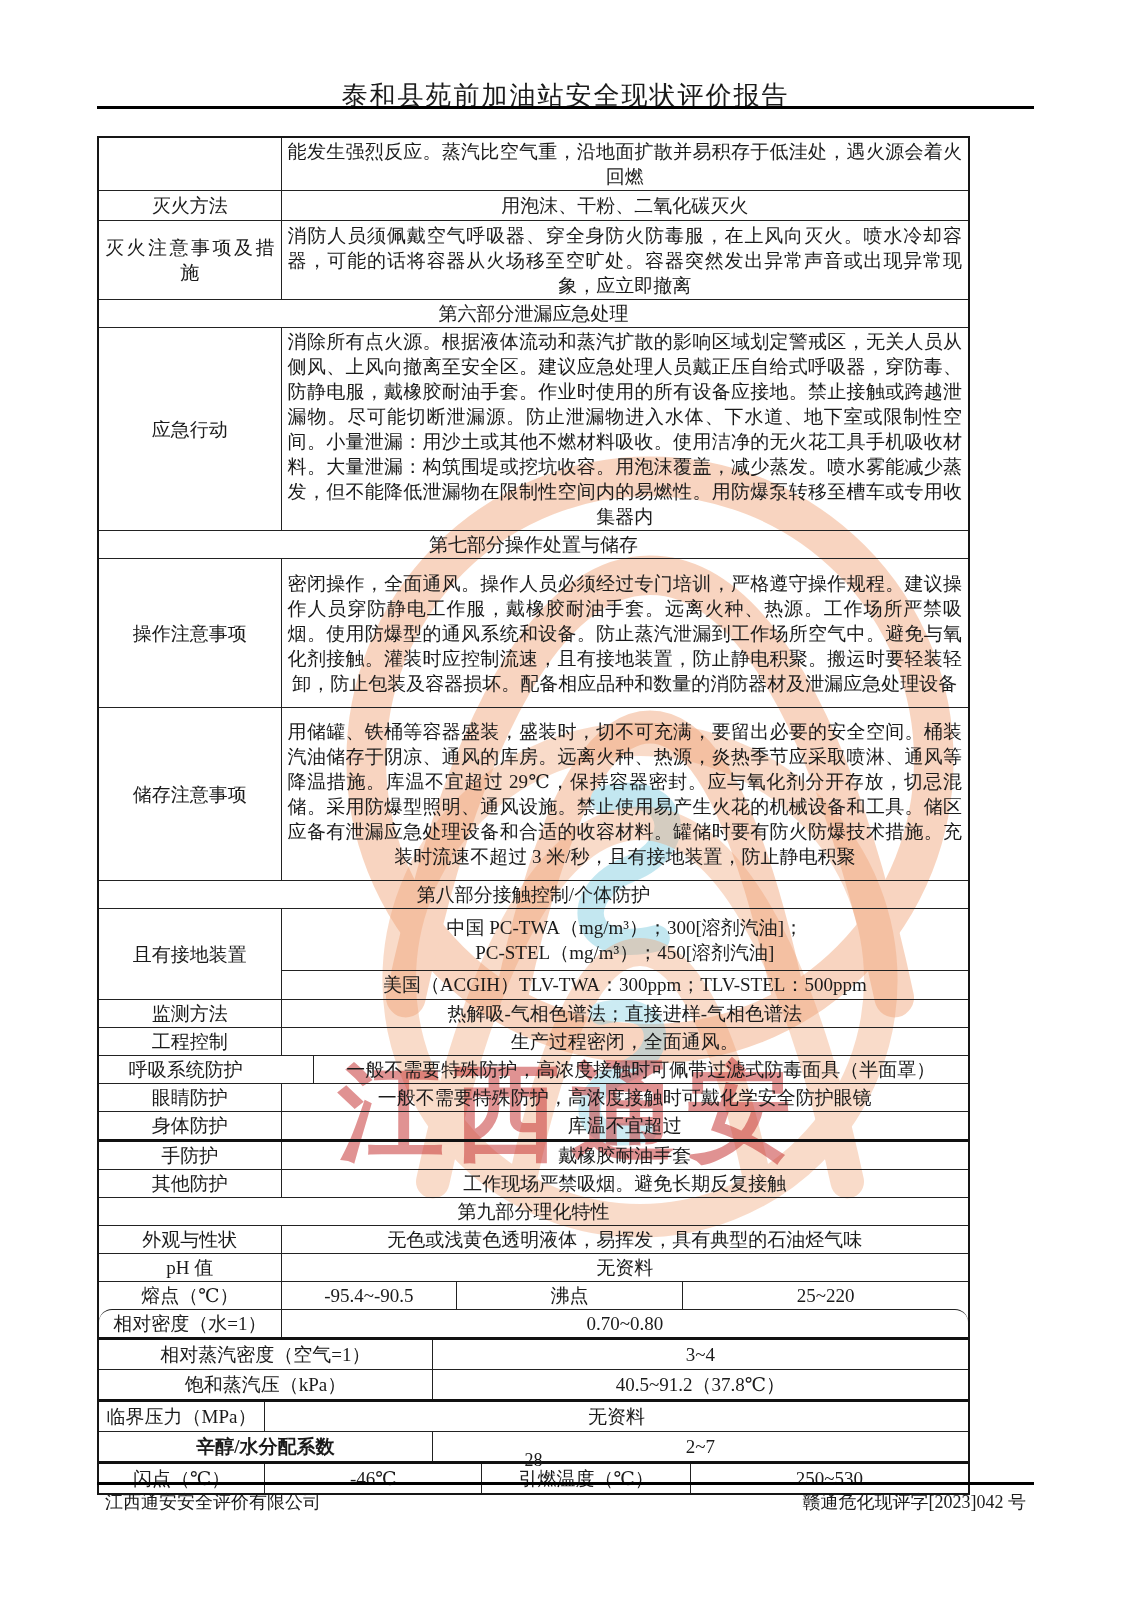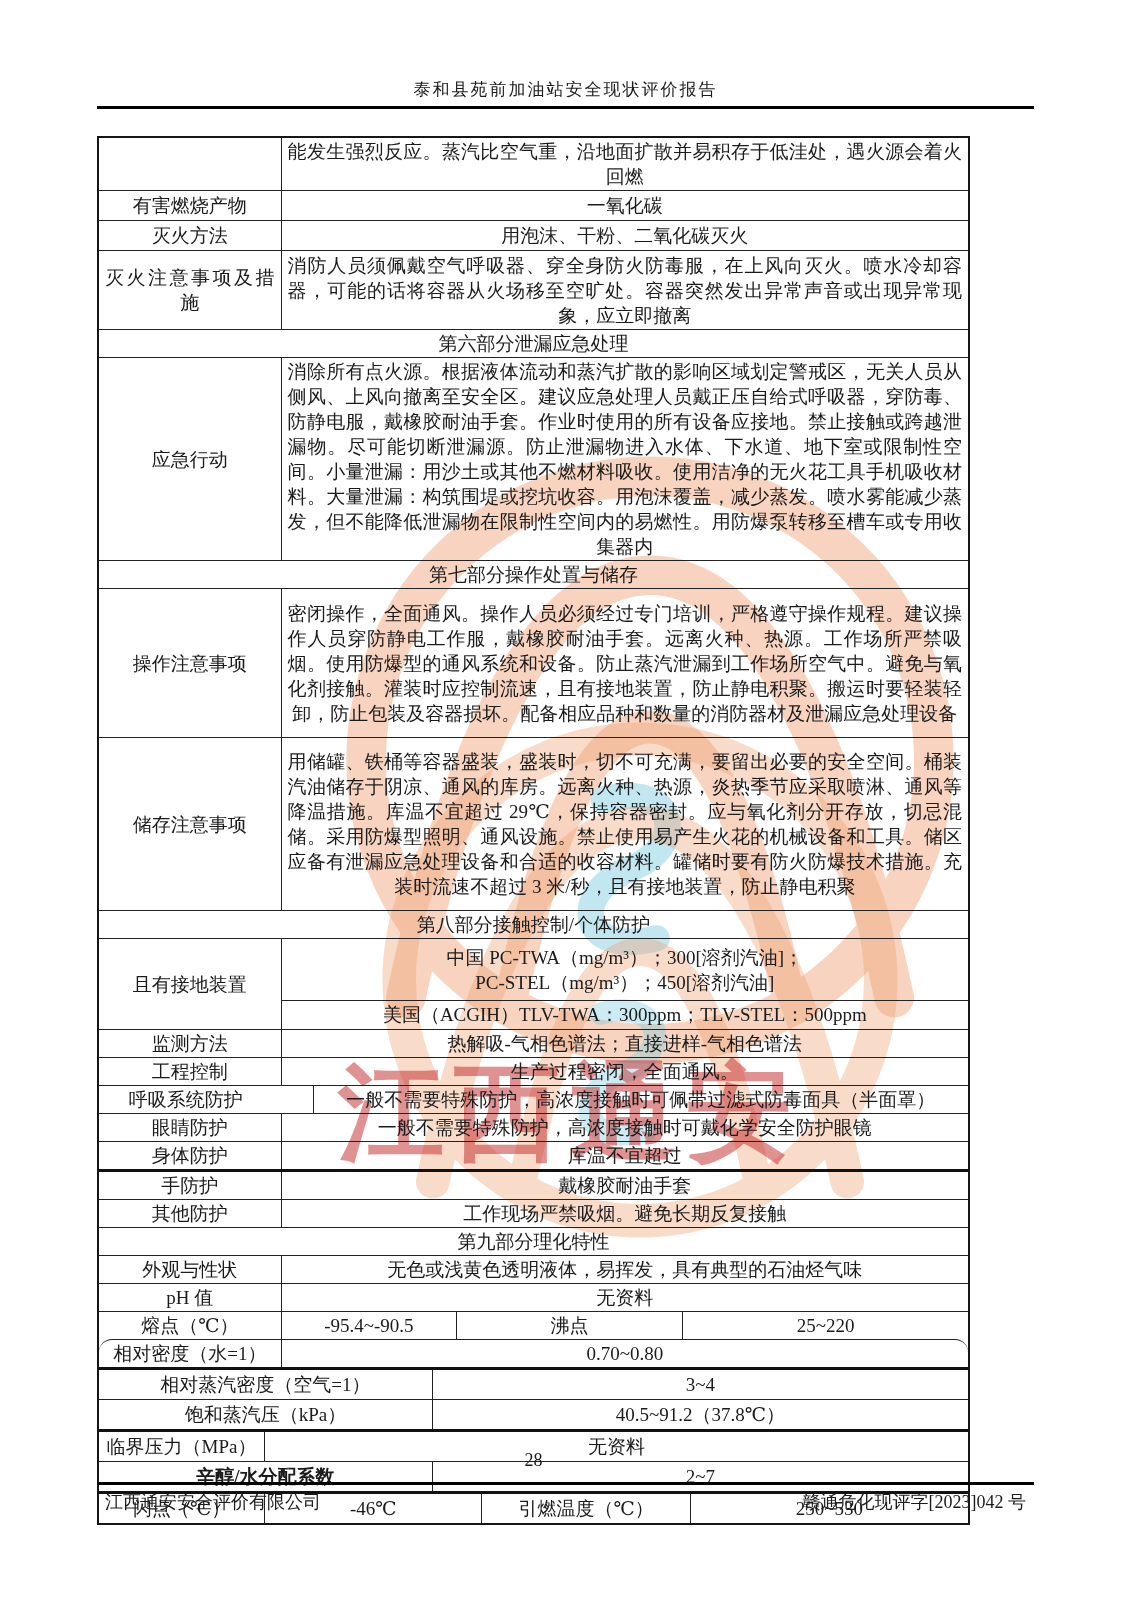--- a/index.html
+++ b/index.html
@@ -7,21 +7,21 @@
     position:relative;
     width:1131px;height:1600px;
     background:#ffffff;
     font-family:"Liberation Serif","DejaVu Serif",serif;
     color:#1b1b1b;
     overflow:hidden;
   }
   
   .doc-title{
     position:absolute;top:78px;left:0;width:100%;
-    text-align:center;font-size:17px;letter-spacing:2px;
+    text-align:center;font-size:26px;letter-spacing:2px;
     z-index:3;
   }
   .title-rule{
     position:absolute;top:106px;left:97px;width:937px;height:3px;
     background:#000;z-index:3;
   }
   
   .wm{position:absolute;z-index:0;pointer-events:none;}
   .wm-text{
     position:absolute;left:338px;top:1042px;z-index:1;
@@ -94,24 +94,20 @@
 
   <div class="doc-title">泰和县苑前加油站安全现状评价报告</div>
   <div class="title-rule"></div>
 
   <div class="msds">
       <div class="trow" style="min-height: 52px;">
         <div class="tcell center" style="width: 20.9%;"></div>
         <div class="tcell just" style="width: 79.1%;">能发生强烈反应。蒸汽比空气重，沿地面扩散并易积存于低洼处，遇火源会着火回燃</div>
       </div>
       <div class="trow" style="min-height: 29px;">
-        <div class="tcell center" style="width: 20.9%;">有害燃烧产物</div>
-        <div class="tcell center" style="width: 79.1%;">一氧化碳</div>
-      </div>
-      <div class="trow" style="min-height: 29px;">
         <div class="tcell center" style="width: 20.9%;">灭火方法</div>
         <div class="tcell center" style="width: 79.1%;">用泡沫、干粉、二氧化碳灭火</div>
       </div>
       <div class="trow" style="min-height: 78px;">
         <div class="tcell just" style="width: 20.9%;">灭火注意事项及措施</div>
         <div class="tcell just" style="width: 79.1%;">消防人员须佩戴空气呼吸器、穿全身防火防毒服，在上风向灭火。喷水冷却容器，可能的话将容器从火场移至空旷处。容器突然发出异常声音或出现异常现象，应立即撤离</div>
       </div>
       <div class="trow section" style="min-height: 27px;">
         <div class="tcell center" style="width: 100%;">第六部分泄漏应急处理</div>
       </div>

